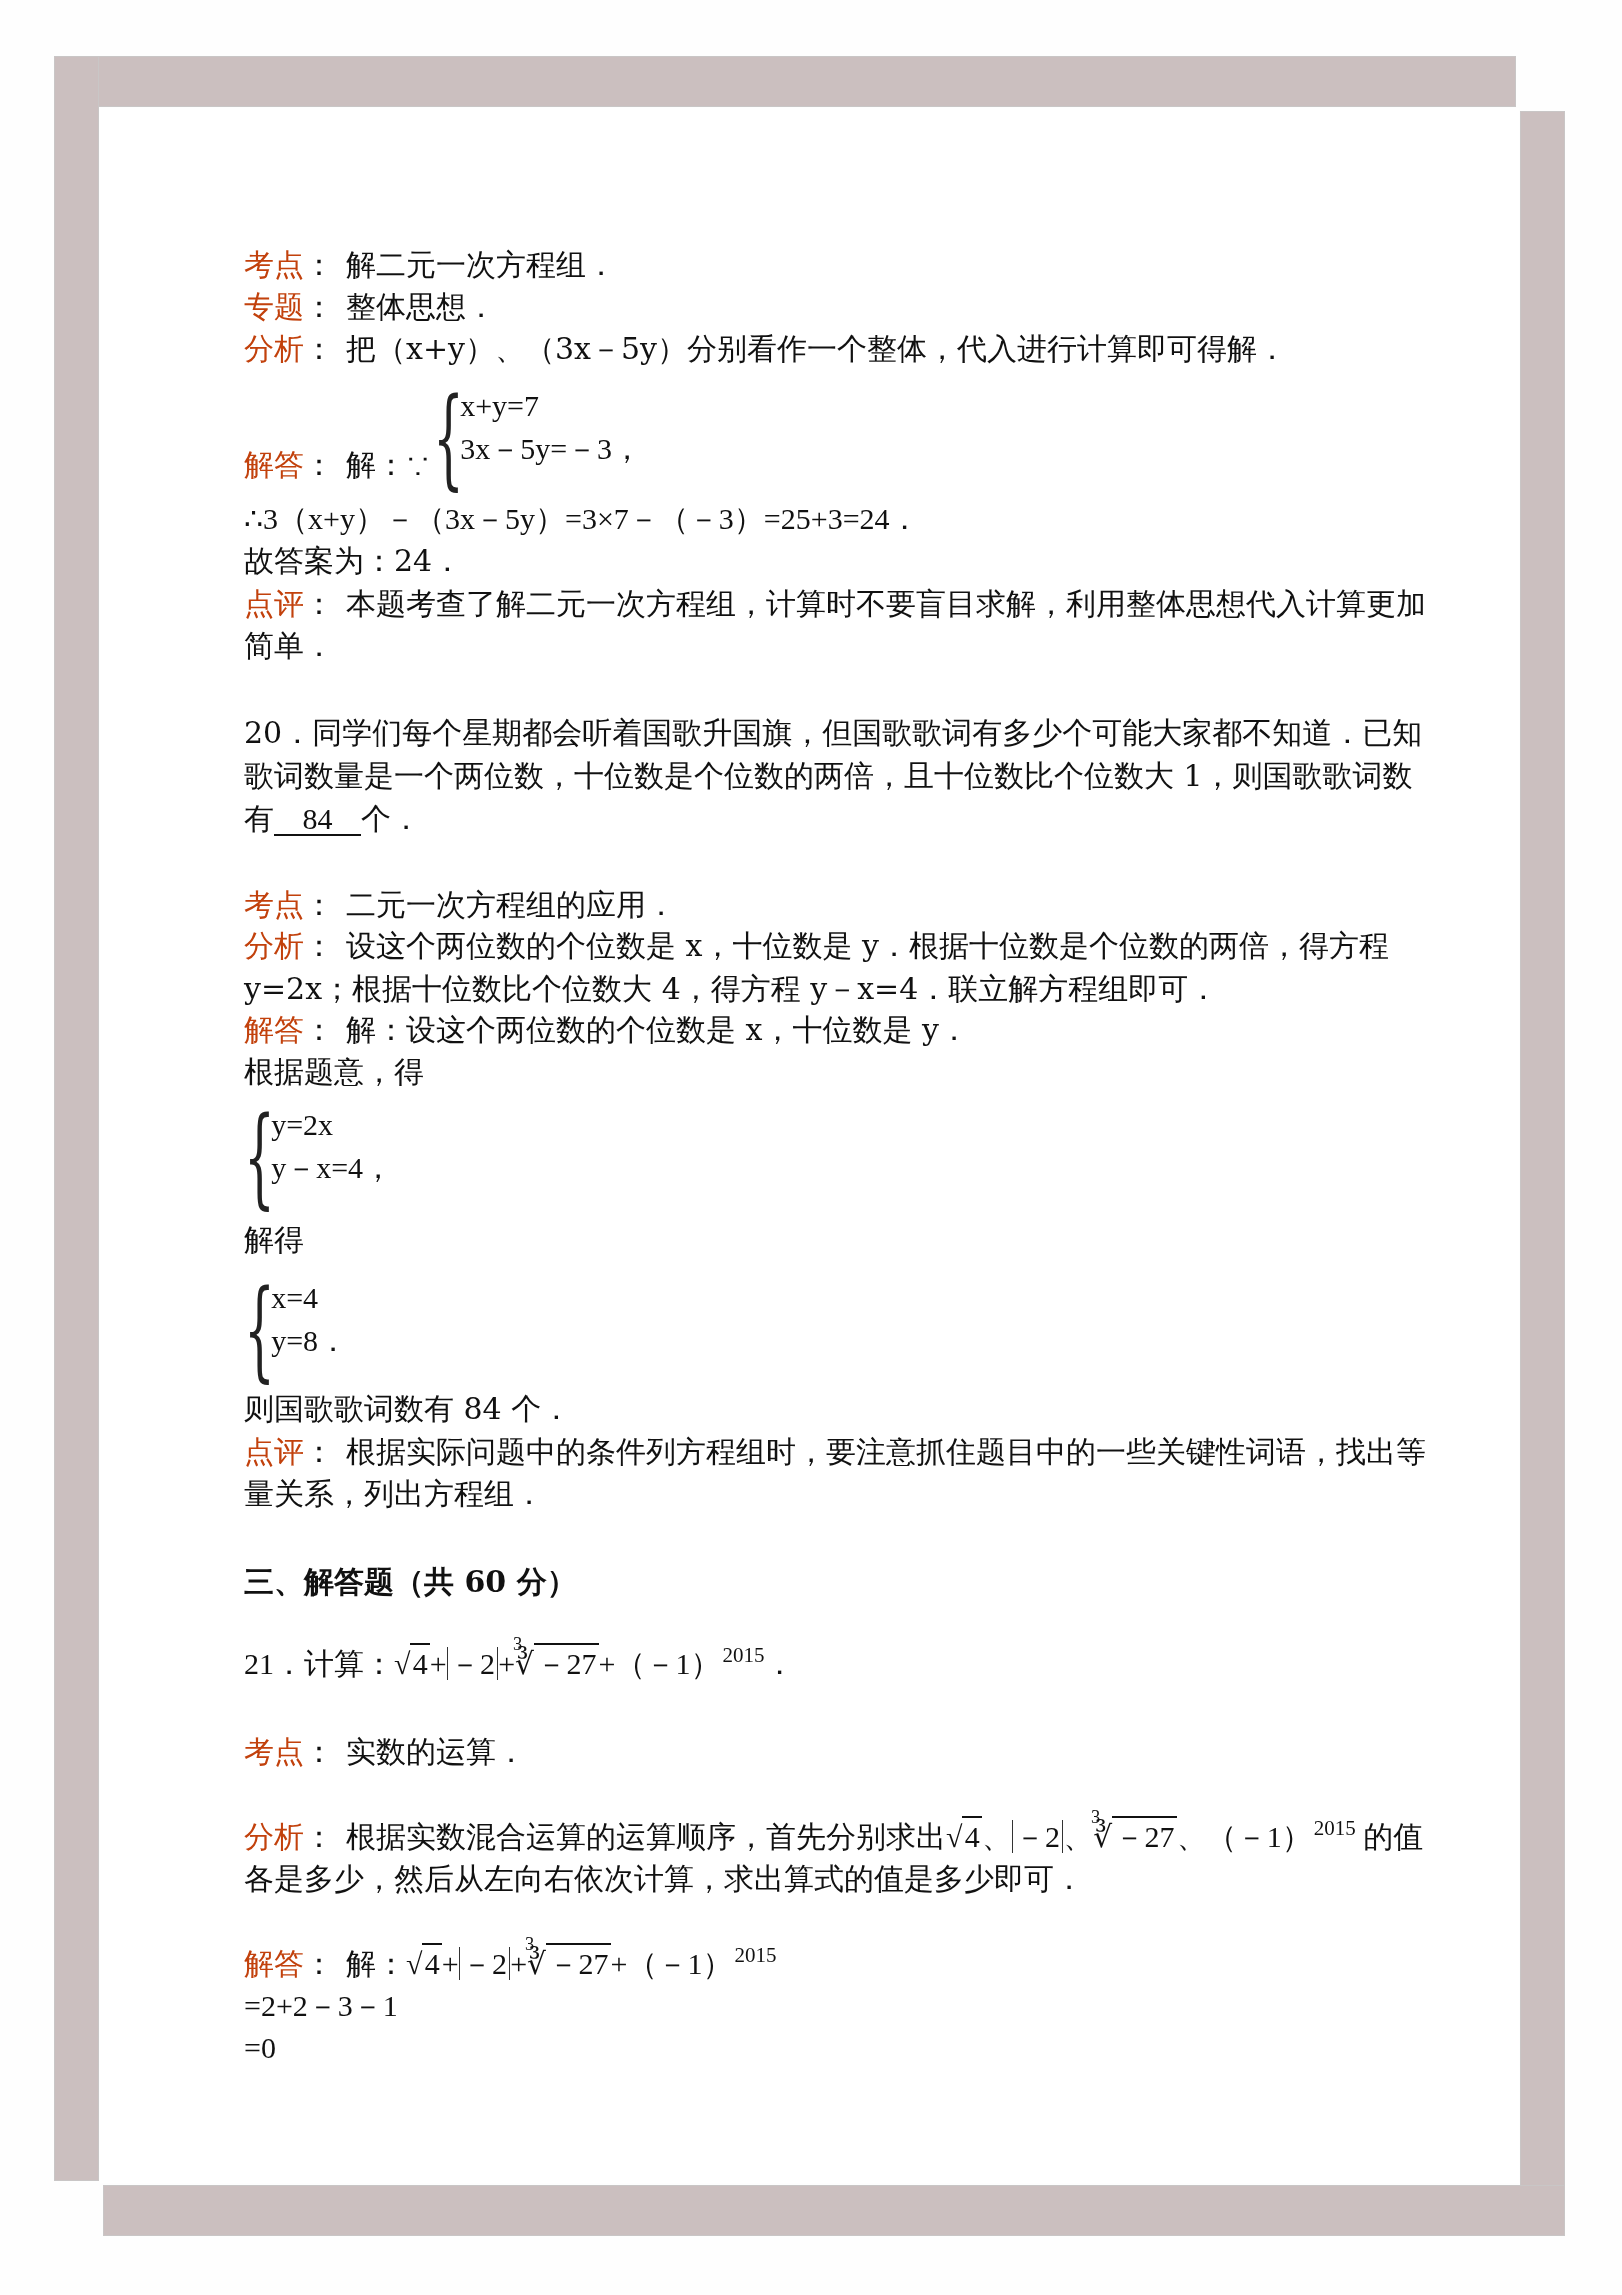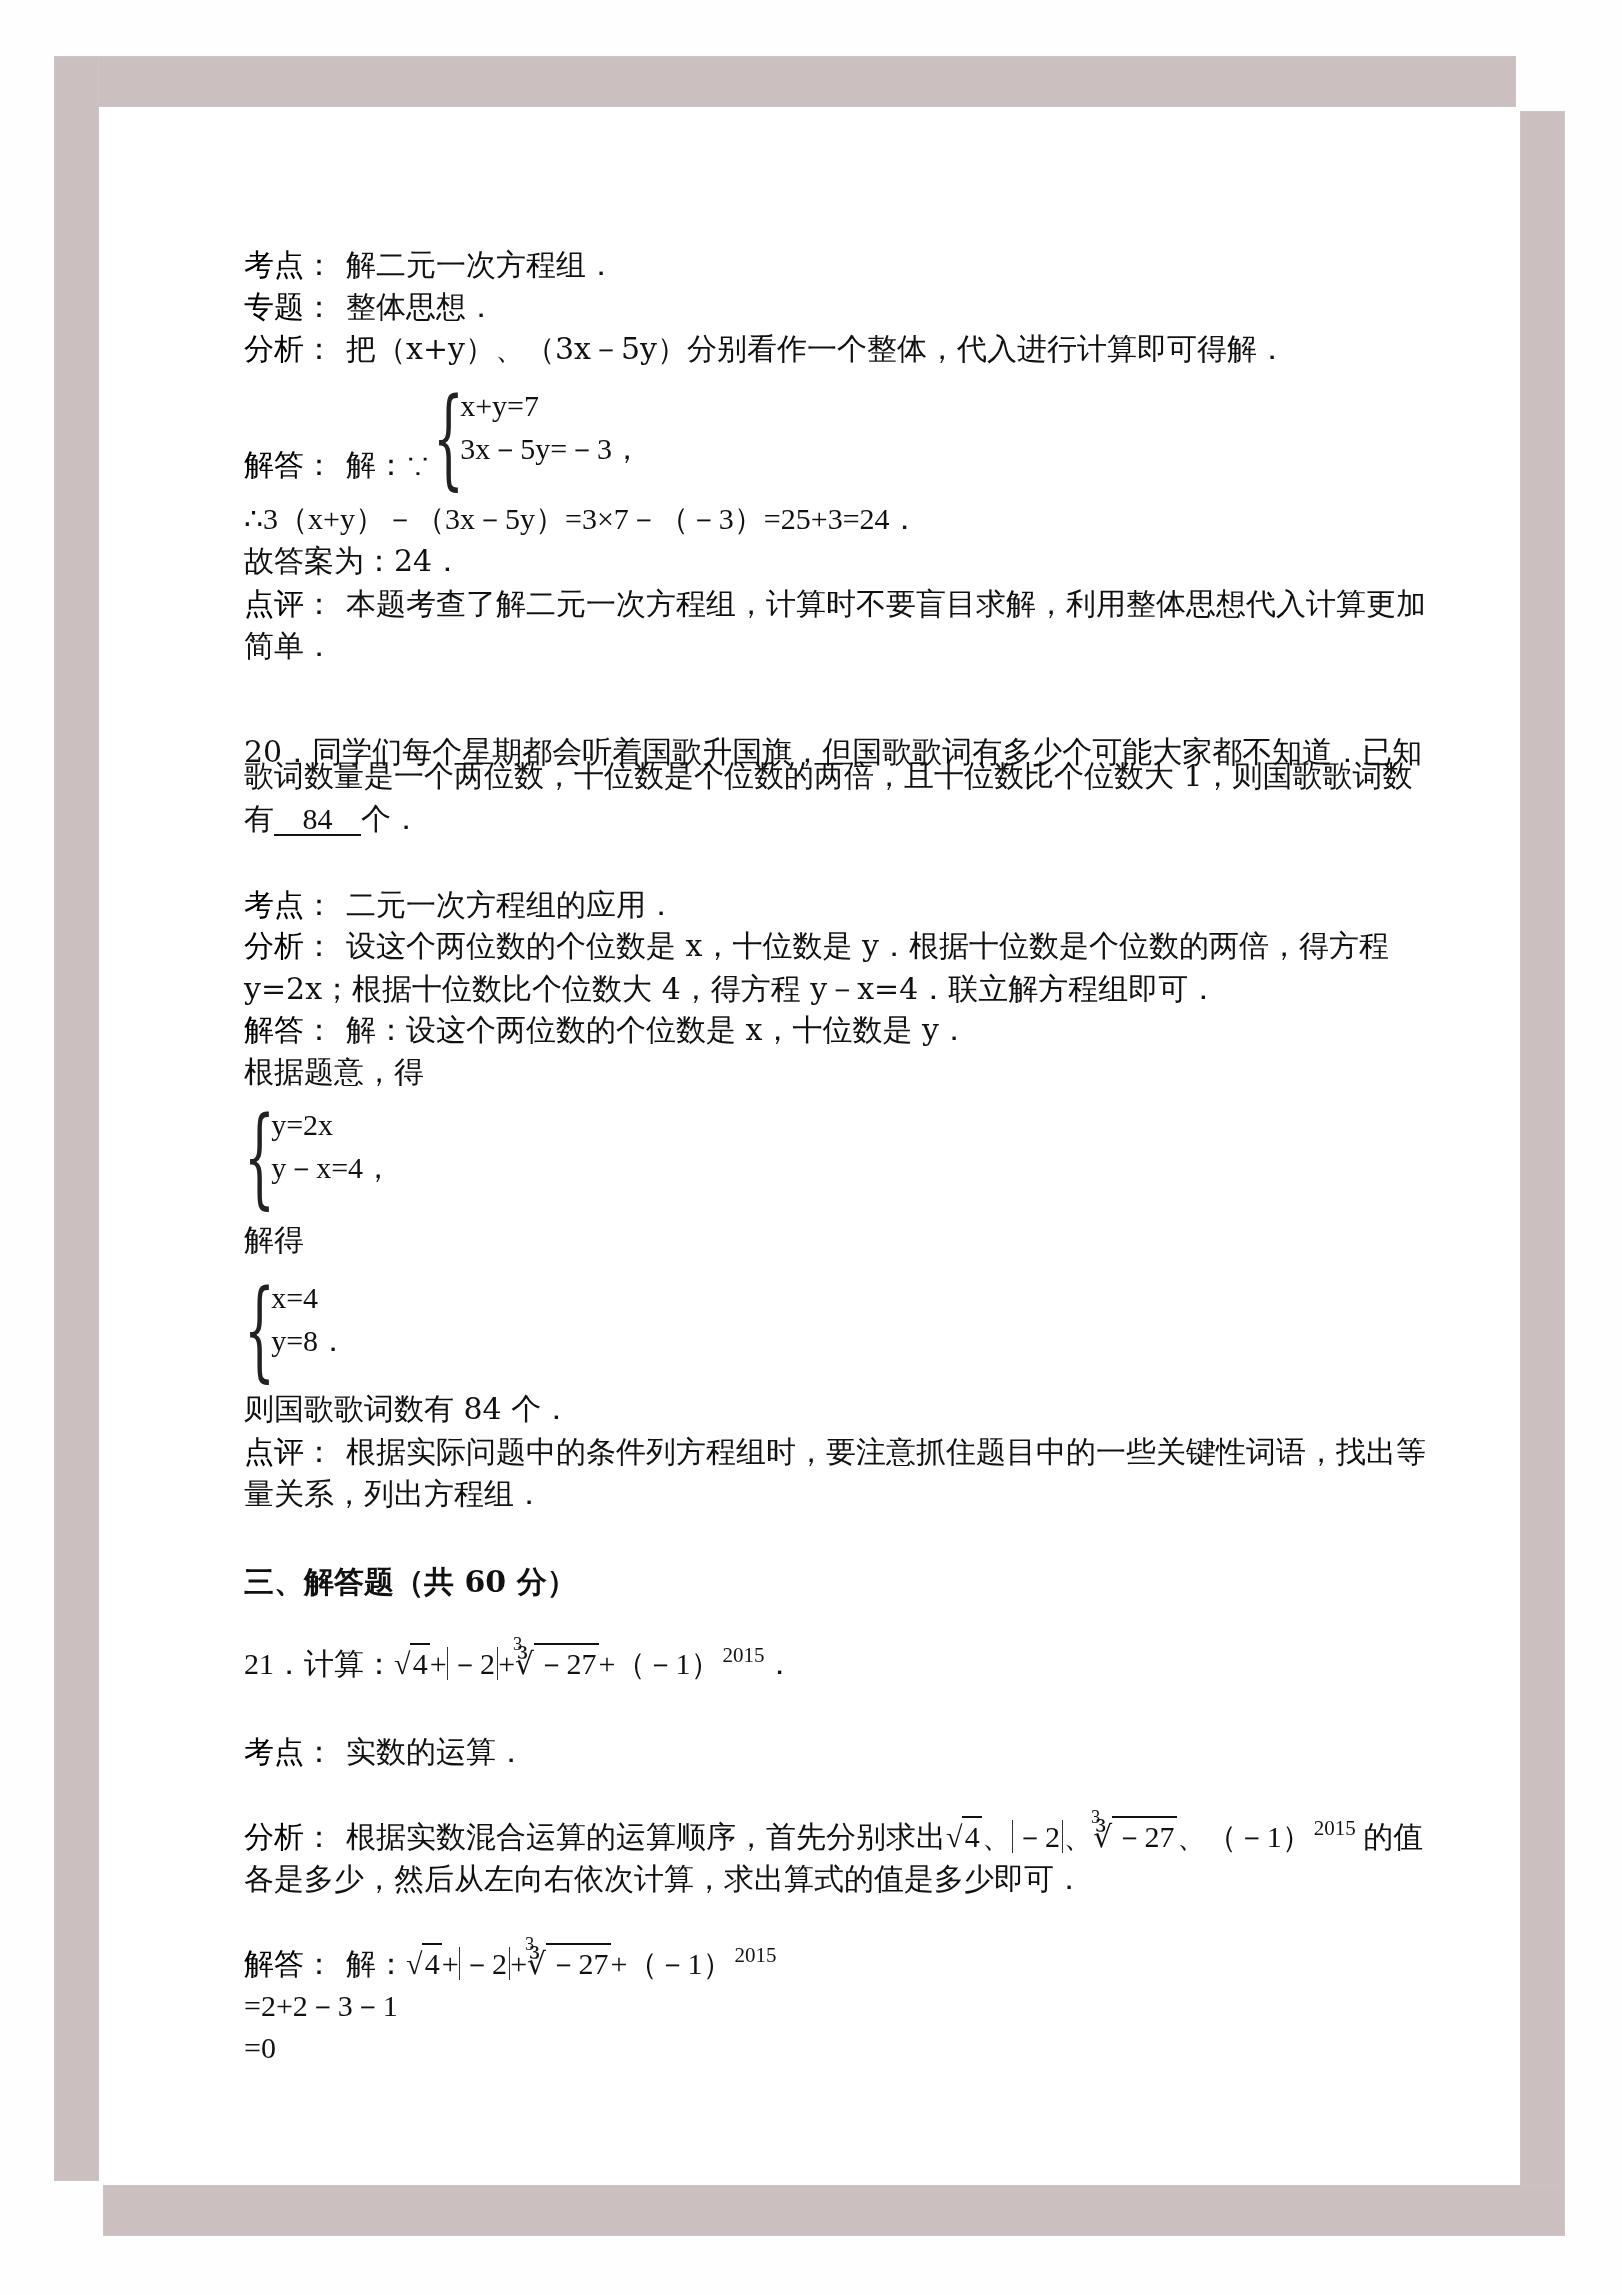--- a/index.html
+++ b/index.html
@@ -1,21 +1,21 @@
 <!DOCTYPE html>
 <html style="font-size:8.7px"><head>
 <meta charset="utf-8">
 <style>
   html, body { margin:0; padding:0; }
   body { width:1622px; height:2295px; position:relative; background:#fefefe; overflow:hidden;
          font-family:"DejaVu Serif","Liberation Serif",serif; color:#111; }
   .frame { position:absolute; background:#cbbfbf; border:1.6px solid #c9c6c6; box-sizing:border-box; }
   .page { position:absolute; left:100px; top:108px; width:1419px; height:2075px; background:#ffffff; }
   .line { position:absolute; left:244px; font-size:30px; line-height:38px; white-space:nowrap; }
-  .lbl { color:#000000; font-family:"DejaVu Sans","Liberation Sans",sans-serif; }
+  .lbl { color:#c2410c; font-family:"DejaVu Sans","Liberation Sans",sans-serif; }
   .colon { color:#111; margin-right:12px; }
   .math { font-family:"Liberation Serif","DejaVu Serif",serif; }
   .brace-wrap { position:absolute; display:flex; align-items:stretch; }
   .brace { font-family:"DejaVu Serif",serif; font-size:108px; line-height:108px; transform:scaleX(0.45); transform-origin:left center; width:24px; margin-right:3.2px; color:#222; }
   .brace-lines { display:flex; flex-direction:column; font-size:30px; line-height:43px; padding:0; }
   .blank { display:inline-block; min-width:87px; border-bottom:2.2px solid #111; text-align:center; line-height:30px; }
   .bold { font-weight:bold; }
   .sqrt { display:inline-block; position:relative; }
   .sqrt .rad { display:inline-block; border-top:2.2px solid #111; padding:0 2.2px; }
   .sqrt .idx { position:absolute; font-size:18.4px; top:-18.4px; left:-2.2px; }
@@ -50,21 +50,21 @@
     <span><span>3x－5y=－3</span><span>，</span></span>
   </div>
 </div>
 <div class="line math" style="top:500px;">∴3（x+y）－（3x－5y）=3×7－（－3）=25+3=24．</div>
 <div class="line" style="top:542px;">故答案为：24．</div>
 <div class="line" style="top:585px;">
   <span class="lbl">点评</span><span class="colon">：</span><span>本题考查了解二元一次方程组，计算时不要盲目求解，利用整体思想代入计算更加</span>
 </div>
 <div class="line" style="top:627px;">简单．</div>
 
-<div class="line" style="top:714px;margin-top:19px;">20．同学们每个星期都会听着国歌升国旗，但国歌歌词有多少个可能大家都不知道．已知</div>
+<div class="line" style="top:714px;">20．同学们每个星期都会听着国歌升国旗，但国歌歌词有多少个可能大家都不知道．已知</div>
 <div class="line" style="top:757px;">歌词数量是一个两位数，十位数是个位数的两倍，且十位数比个位数大 1，则国歌歌词数</div>
 <div class="line" style="top:800px;">
   <span>有</span><span class="blank math">84</span><span>个．</span>
 </div>
 
 <div class="line" style="top:886px;">
   <span class="lbl">考点</span><span class="colon">：</span><span>二元一次方程组的应用．</span>
 </div>
 <div class="line" style="top:927px;">
   <span class="lbl">分析</span><span class="colon">：</span><span>设这个两位数的个位数是 x，十位数是 y．根据十位数是个位数的两倍，得方程</span>

